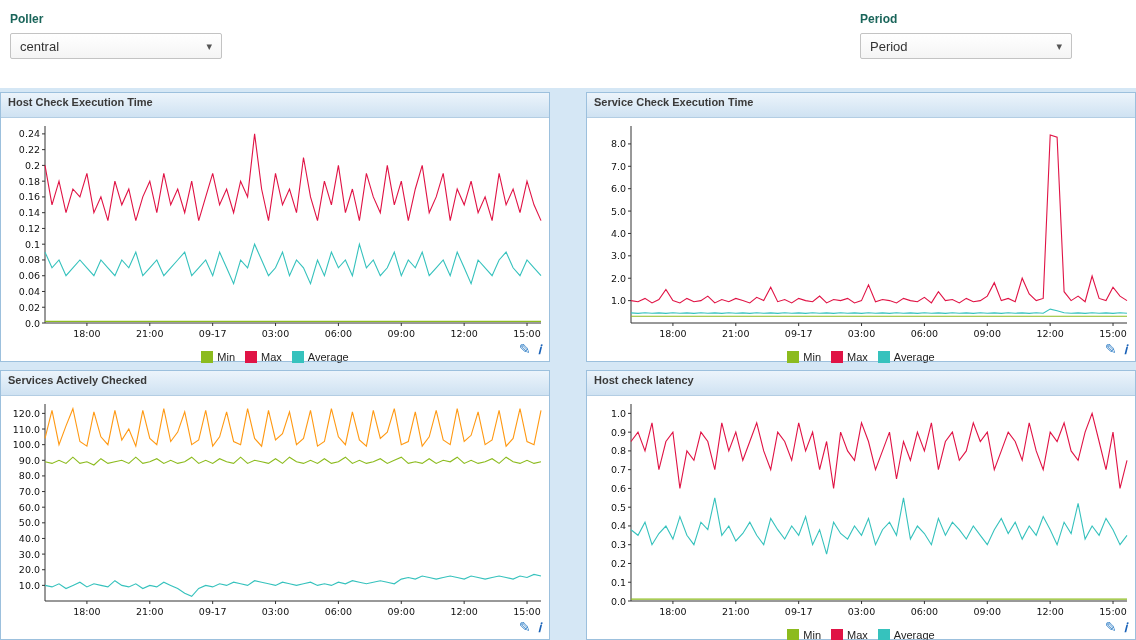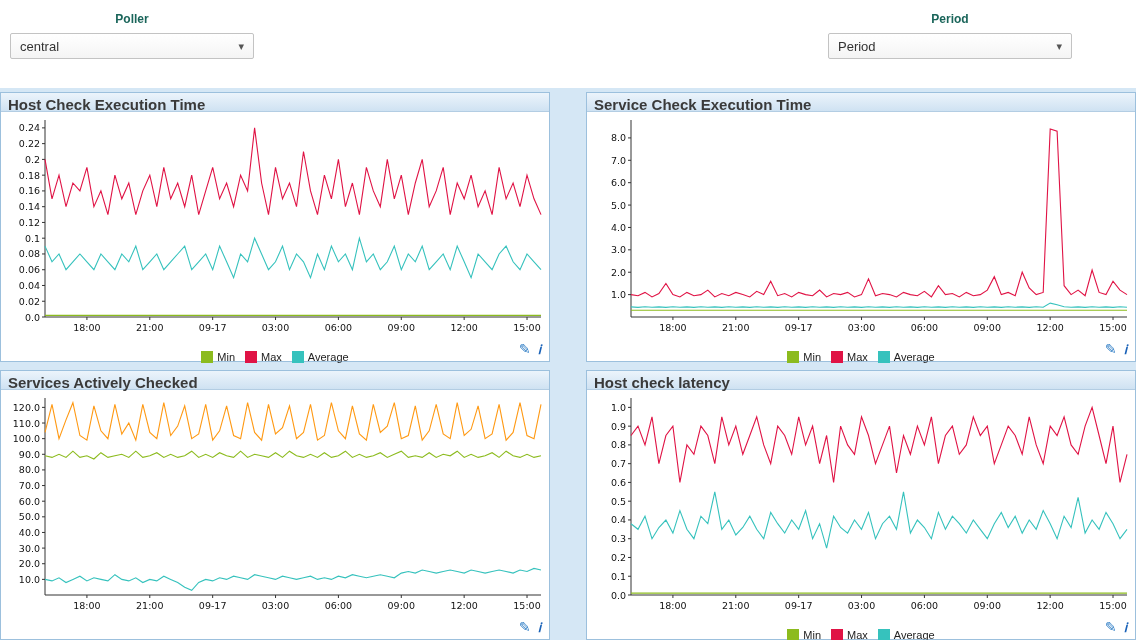--- a/index.html
+++ b/index.html
@@ -1,29 +1,29 @@
 <!DOCTYPE html>
 <html><head>
 <meta charset="utf-8">
 <style>
   * { margin:0; padding:0; box-sizing:border-box; }
   html,body { width:1136px; height:640px; background:#fff; overflow:hidden;
               font-family:"Liberation Sans","DejaVu Sans",sans-serif; }
   .topbar { height:88px; background:#fff; display:flex; justify-content:space-between;
-            padding:12px 64px 0 10px;text-align:center; }
+            padding:12px 64px 0 10px; }
   .control label { display:block; color:#1a655a; font-weight:bold; font-size:12px; margin-bottom:7px; }
-  .fake-select { width:244px; height:26px; border:1px solid #c3c3c3; border-radius:2px;
+  .fake-select { width:212px; height:26px; border:1px solid #c3c3c3; border-radius:2px;
                  background:linear-gradient(#ffffff,#f4f4f4); display:flex; align-items:center;
                  justify-content:space-between; padding:0 9px; font-size:13px; color:#333; cursor:pointer; }
   .fake-select .chev { color:#555; font-size:11px; }
   .panels { display:grid; grid-template-columns:550px 550px; column-gap:36px; row-gap:8px;
             background:#d5e7f5; padding-top:4px; height:552px; }
   .panel { border:1px solid #9cc0dd; background:#fff; height:270px; display:flex; flex-direction:column; }
-  .panel-header { height:19px; background:linear-gradient(#ecf4fb,#cfe2f2); border-bottom:1px solid #b3cde3;
-                  font-size:15px; font-weight:bold; color:#3a3a3a; padding:3px 7px; }
+  .panel-header { height:25px; background:linear-gradient(#ecf4fb,#cfe2f2); border-bottom:1px solid #b3cde3;
+                  font-size:11px; font-weight:bold; color:#3a3a3a; padding:3px 7px; }
   .chart-wrap { flex:1; overflow:hidden; }
   svg text { font-family:"DejaVu Sans","Liberation Sans",sans-serif; }
   .panel-footer { height:24px; position:relative; display:flex; align-items:center; justify-content:center; }
   .legend { display:flex; align-items:center; gap:10px; }
   .legend-item { display:flex; align-items:center; gap:4px; font-size:11px; color:#222; cursor:pointer;margin-top:16px; }
   .legend-item .sw { width:12px; height:12px; display:inline-block; }
   .panel-icons { position:absolute; right:8px; top:0; height:24px; display:flex; align-items:center; gap:7px; }
   .edit-ic { color:#2b7bc4; font-size:14px; line-height:1; cursor:pointer; }
   .info-ic { color:#1a62b8; font-size:13px; font-weight:bold; font-family:"DejaVu Serif",serif;
              font-style:italic; line-height:1; cursor:pointer; }

